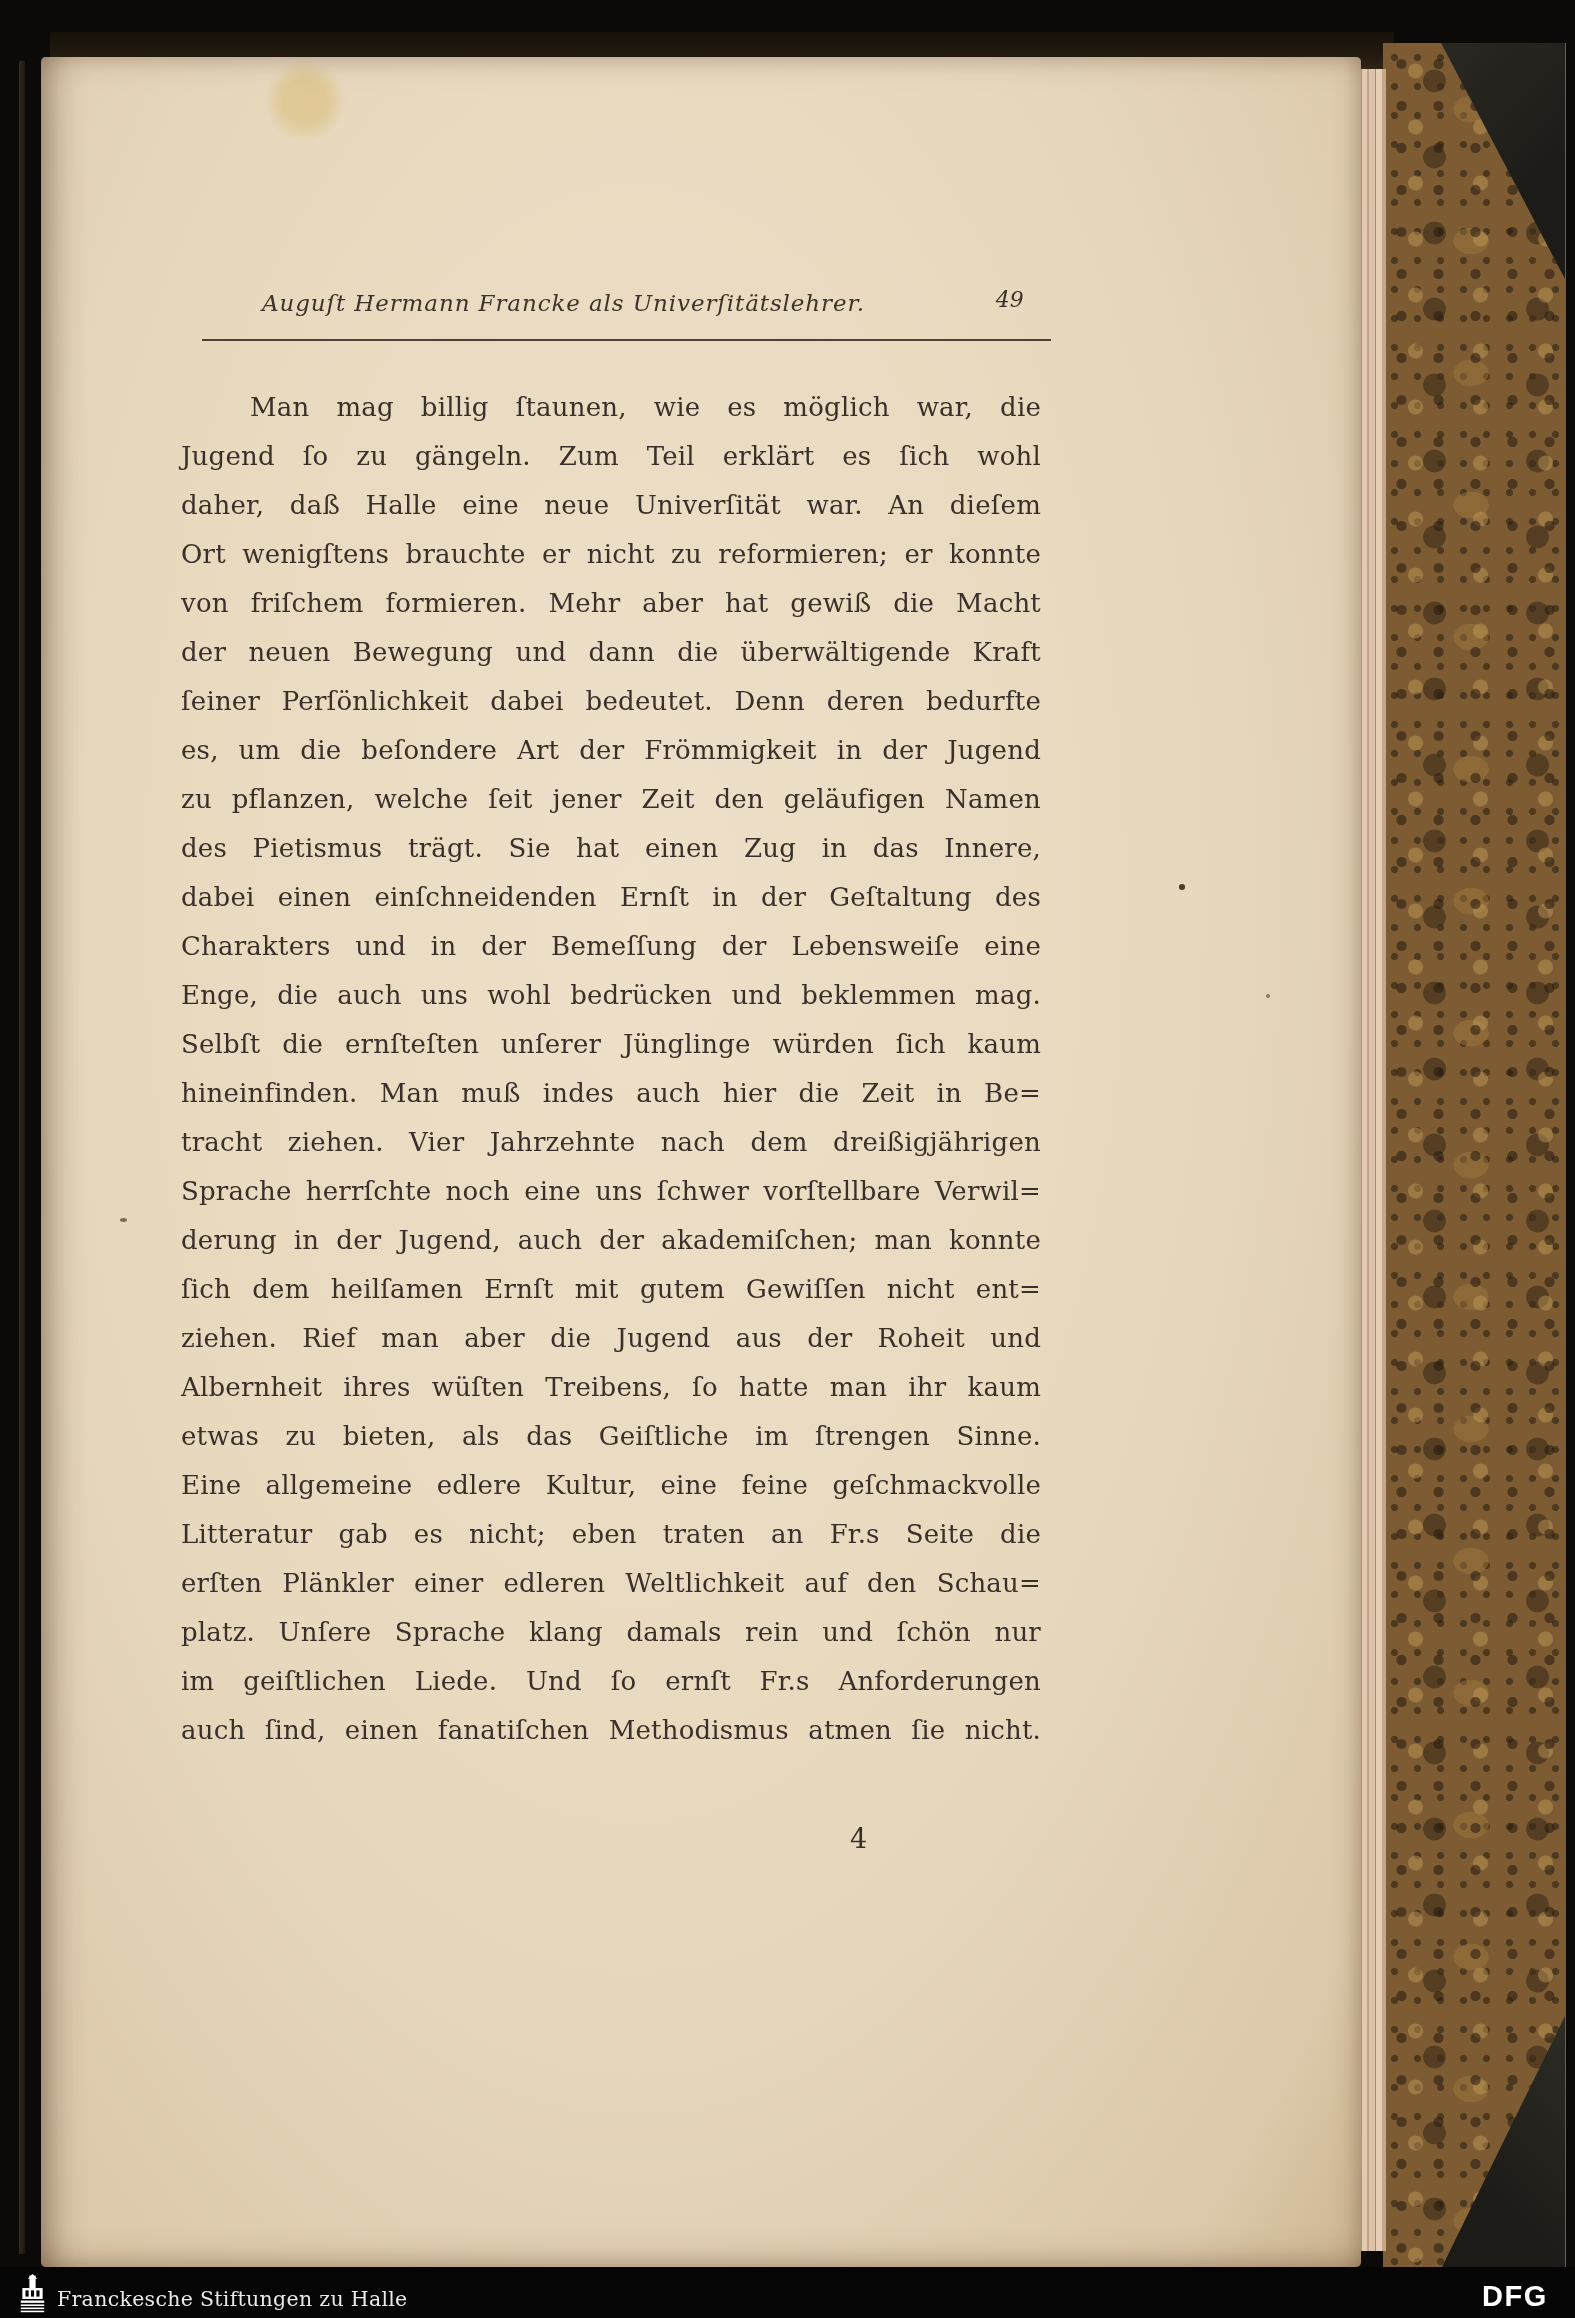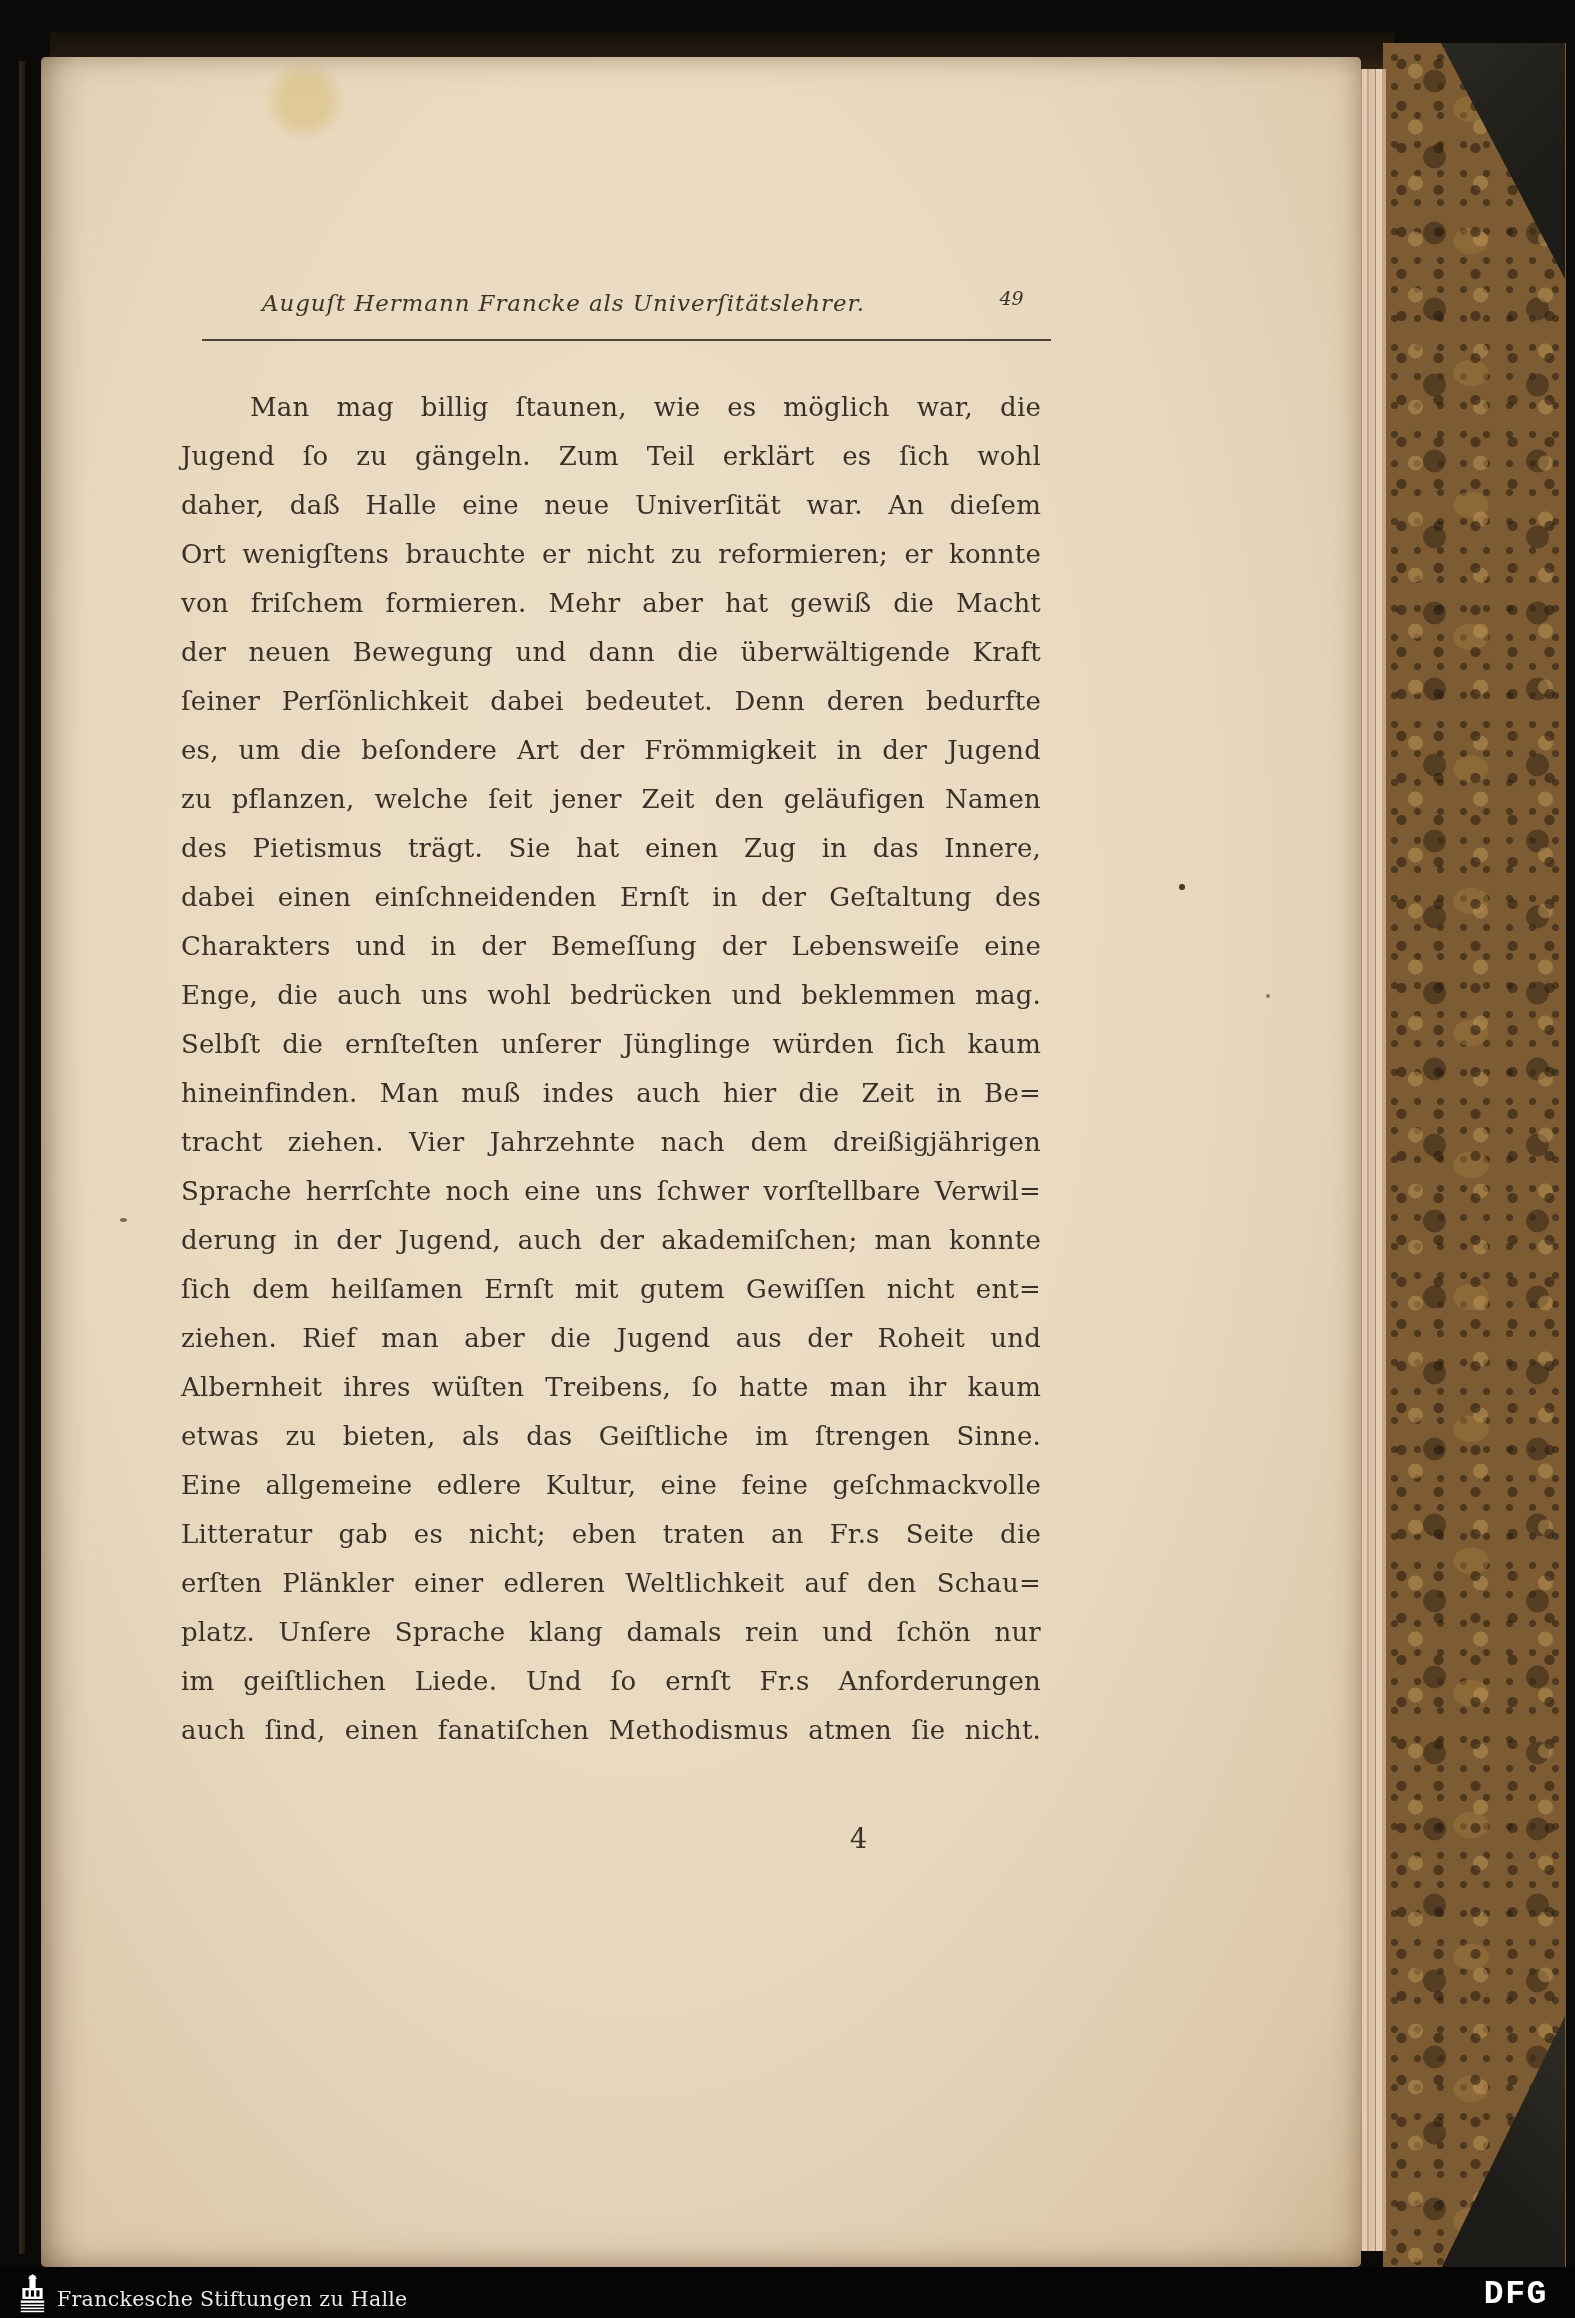--- a/index.html
+++ b/index.html
@@ -76,21 +76,21 @@
   .header-row{
     position:absolute;left:140px;top:233px;width:860px;height:38px;font-style:italic;
   }
   .header-title{
     position:absolute;left:0;right:95px;text-align:center;
     font-size:23px;letter-spacing:0.9px;color:#3c332a;
     white-space:nowrap;
   }
   .header-page-number{
     position:absolute;right:17.3px;top:-3.2px;
-    font-size:19px;color:#39302a;
+    font-size:22px;color:#39302a;
   }
   .header-rule{
     position:absolute;left:161px;top:282px;width:849px;height:0;
     border-top:2px solid #4d4237;
   }
   
   .bodytext{
     position:absolute;left:140px;top:326px;width:860px;
     color:#39302a;font-size:26px;line-height:49px;
     letter-spacing:0.2px;
@@ -112,22 +112,22 @@
   .footer-logo{
     position:absolute;left:19px;bottom:6.3px;width:27px;height:39px;
   }
   .footer-library{
     position:absolute;left:57px;bottom:7.9px;
     color:#e9e9e9;font-size:20.5px;font-family:"DejaVu Serif",serif;
     letter-spacing:0.3px;
   }
   .footer-funder{
     position:absolute;right:27px;bottom:6.3px;
-    color:#ffffff;font-size:33px;font-weight:bold;
-    font-family:Liberation Mono, monospace;letter-spacing:1.6px;
+    color:#ffffff;font-size:29px;font-weight:bold;
+    font-family:Liberation Sans, sans-serif;letter-spacing:1.6px;
   }
 </style>
 </head>
 <body>
 
 <div id="screenshot">
 
   <div class="book-top"></div>
   <div class="marble"></div>
   <div class="corner-top"></div>

